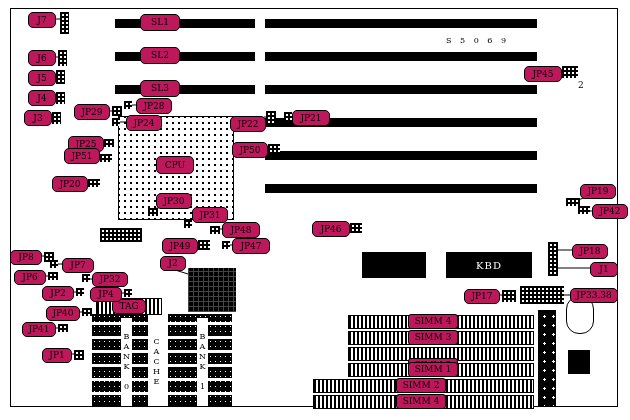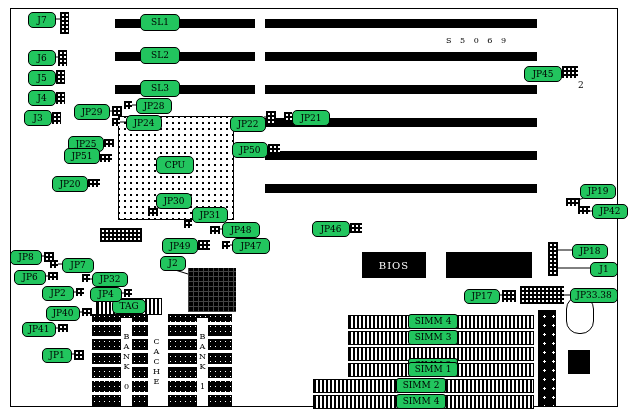--- a/index.html
+++ b/index.html
@@ -1,18 +1,18 @@
 <!DOCTYPE html>
 <html><head>
 <meta charset="utf-8">
 <style>
   html,body{margin:0;padding:0;background:#fff}
   #canvas{position:relative;width:630px;height:420px;background:#fff;font-family:"DejaVu Serif",serif;overflow:hidden}
   #board-outline{position:absolute;left:10px;top:8px;width:606px;height:397px;border:1px solid #000;z-index:0}
-  .co{position:absolute;border:1px solid #000;border-radius:5px;background:#22c55e;font-size:9px;line-height:1;
+  .co{position:absolute;border:1px solid #000;border-radius:5px;background:#be185d;font-size:9px;line-height:1;
       display:flex;align-items:center;justify-content:center;z-index:6;white-space:nowrap;color:#000}
   .bar{position:absolute;background:#000;z-index:1}
   .conn{position:absolute;background:#000;z-index:4}
   .dots{background-image:radial-gradient(circle,#fff 0.8px,rgba(0,0,0,0) 1px);background-size:4px 4px;background-position:1px 1px}
   .bigdots{background-image:radial-gradient(circle,#fff 1.2px,rgba(0,0,0,0) 1.4px);background-size:9px 9px;background-position:2px 2px}
   .chip{position:absolute;background:#000;z-index:2}
   .pga{position:absolute;background-color:#fff;border:1px solid #000;z-index:2;
        background-image:radial-gradient(circle,#000 1px,rgba(0,0,0,0) 1.2px);background-size:6px 6px;background-position:3px 3px}
   .grid{background-image:repeating-linear-gradient(0deg,#444 0 1px,rgba(0,0,0,0) 1px 5px),
         repeating-linear-gradient(90deg,#444 0 1px,rgba(0,0,0,0) 1px 5px)}
@@ -50,22 +50,22 @@
   <div class="co" style="left:140px;top:14px;width:38px;height:15px">SL1</div>
   <div class="co" style="left:140px;top:47px;width:38px;height:15px">SL2</div>
   <div class="co" style="left:140px;top:80px;width:38px;height:15px">SL3</div>
 
   <div class="pga" style="left:118px;top:116px;width:114px;height:102px"></div>
   <div class="co" style="left:156px;top:156px;width:36px;height:16px">CPU</div>
 
   <div class="chip grid" style="left:188px;top:268px;width:48px;height:44px"></div>
 
   <div class="chip" style="left:362px;top:252px;width:64px;height:26px"></div>
-  <div class="wlabel" style="left:362px;top:252px;width:64px;height:26px">BIOS</div>
   <div class="chip" style="left:446px;top:252px;width:86px;height:26px"></div>
+  <div class="wlabel" style="left:446px;top:252px;width:86px;height:26px">KBD</div>
 
   <div class="stripechip" style="left:96px;top:298px;width:64px;height:15px"></div>
   <div class="co" style="left:112px;top:299px;width:32px;height:13px">TAG</div>
 
   <div class="ram" style="left:92px;top:314px;width:56px;height:92px"></div>
   <div class="ram" style="left:168px;top:314px;width:64px;height:92px"></div>
   <div class="vtext" style="left:121px;top:318px;height:86px">BANK 0</div>
   <div class="vtext" style="left:151px;top:320px;height:82px">CACHE</div>
   <div class="vtext" style="left:197px;top:318px;height:86px">BANK 1</div>
 

